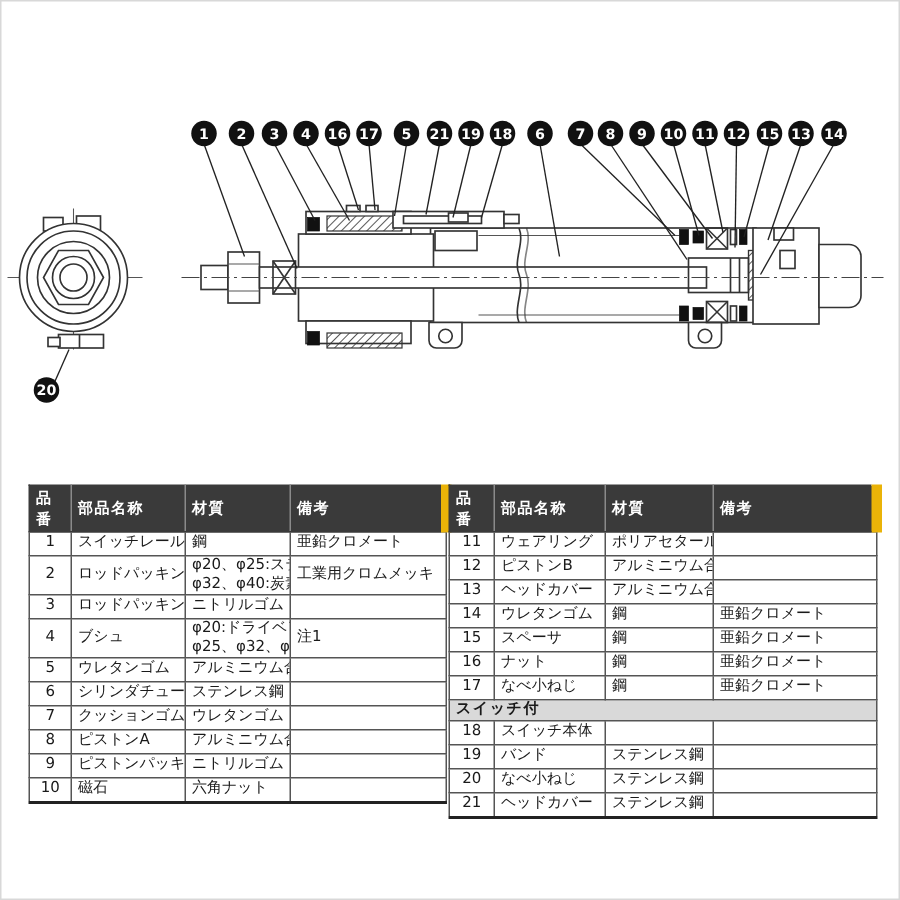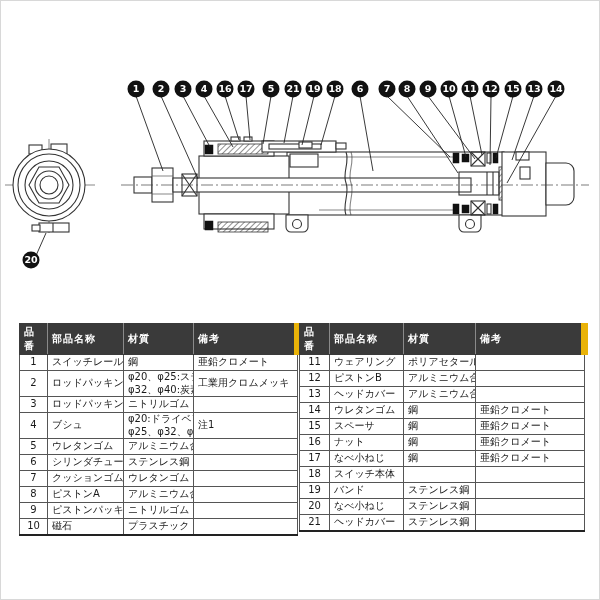--- a/index.html
+++ b/index.html
@@ -344,21 +344,21 @@
           </td>
         </tr>
         <tr>
           <td class="num">
             <div>10</div>
           </td>
           <td>
             <div>磁石</div>
           </td>
           <td>
-            <div>プラスチック</div>
+            <div>六角ナット</div>
           </td>
           <td>
             <div></div>
           </td>
         </tr>
       </tbody>
   </table>
 
   <table id="table-right" class="parts">
     <colgroup>
@@ -467,20 +467,23 @@
           <td>
             <div>なべ小ねじ</div>
           </td>
           <td>
             <div>鋼</div>
           </td>
           <td>
             <div>亜鉛クロメート</div>
           </td>
         </tr>
+        <tr class="sub">
+          <td colspan="4">スイッチ付</td>
+        </tr>
         <tr>
           <td class="num">
             <div>18</div>
           </td>
           <td>
             <div>スイッチ本体</div>
           </td>
           <td>
             <div></div>
           </td>

